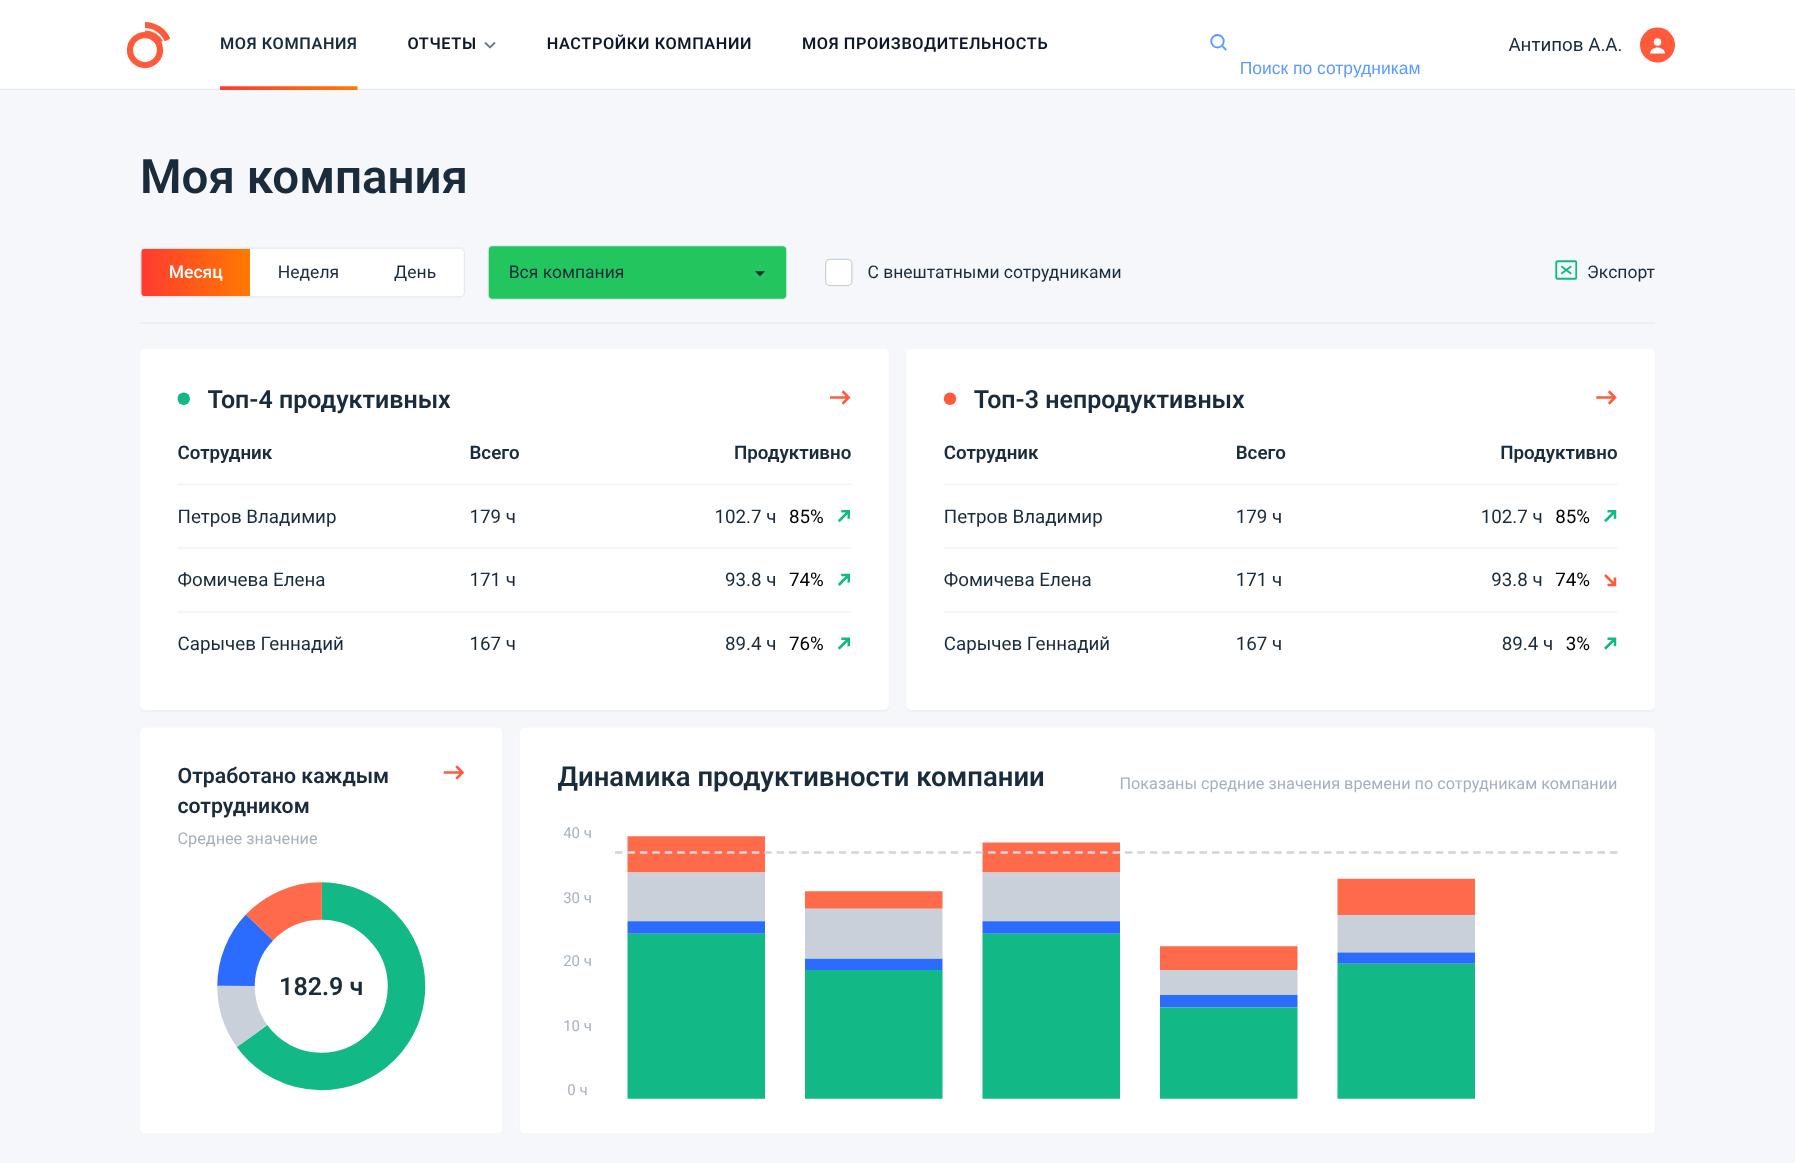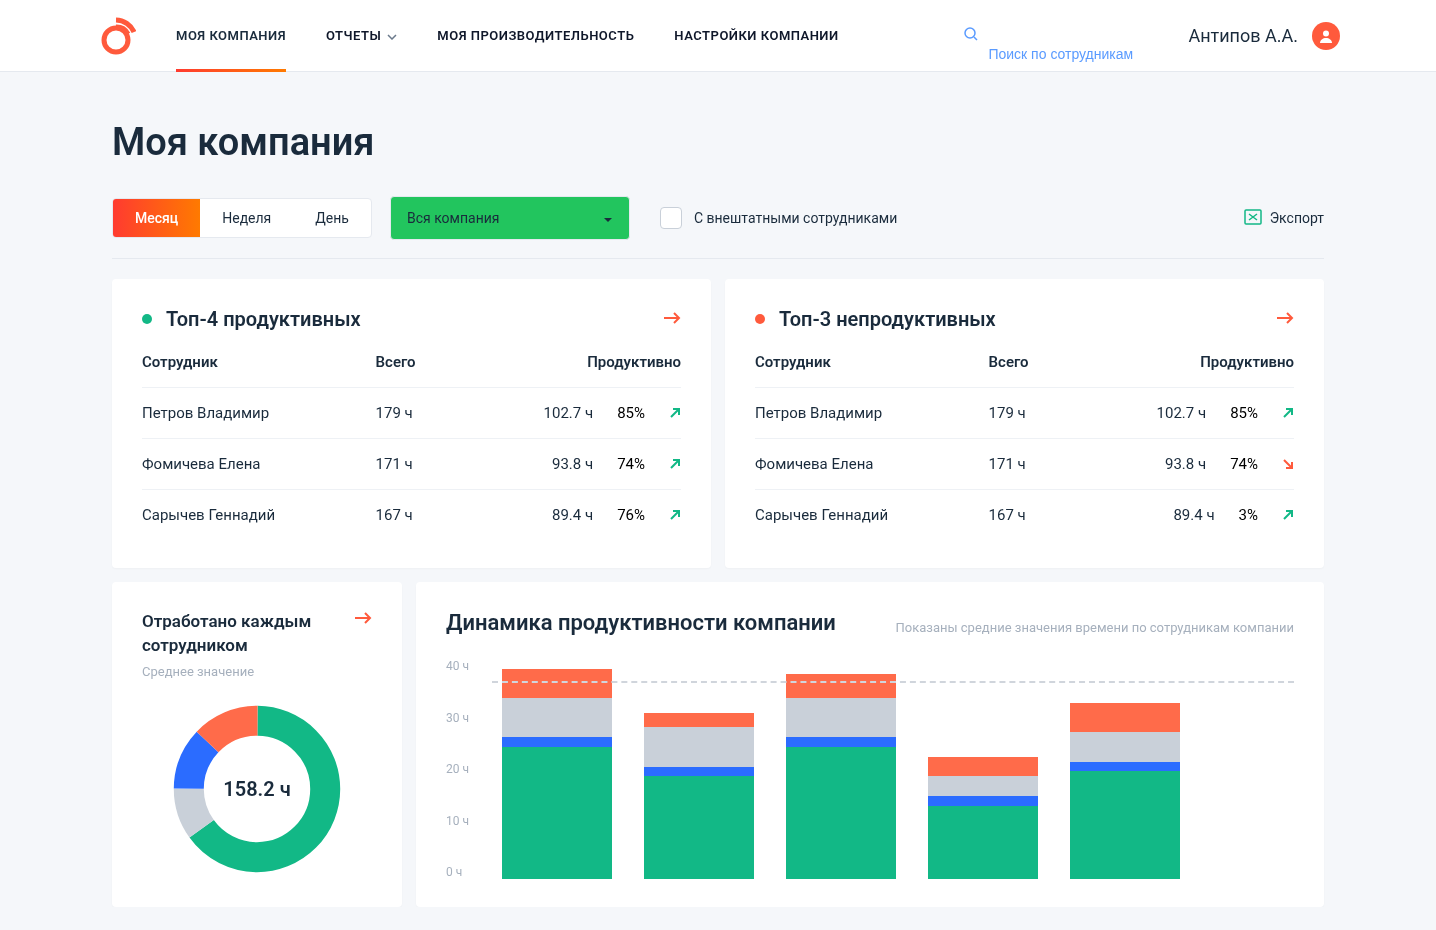--- a/index.html
+++ b/index.html
@@ -36,44 +36,44 @@
 .dot { width:10px; height:10px; border-radius:50%; }
 .dot.green { background:#12b886; }
 .dot.red { background:#ff5a3c; }
 .card-title { font-size:20px; font-weight:600; }
 .arrow-link { cursor:pointer; }
 .table-head { display:flex; font-size:15px; font-weight:600; padding-bottom:16px; }
 .col-name { flex:1.3; }
 .col-total { flex:0.7; }
 .col-prod { flex:1; text-align:right; }
 .table-row { display:flex; align-items:flex-start; border-top:1px solid #eef1f5; padding:16px 0; font-size:15px; }
-.prod-cell { display:flex; align-items:center; justify-content:flex-end; gap:24px; }
+.prod-cell { display:flex; align-items:center; justify-content:flex-end; gap:10px; }
 .pct { color:#000000; }
 .trend-icon { width:12px; height:12px; }
 .bottom-row { display:flex; gap:14px; }
 .card.small { flex:0 0 290px; }
 .card.wide { flex:1; }
 .small-header { display:flex; justify-content:space-between; margin-bottom:6px; }
 .small-title { font-size:17px; font-weight:600; line-height:1.4; }
 .sub { color:#a6b0bd; font-size:13px; margin-bottom:20px; display:block;}
 .donut-wrap { position:relative; width:180px; height:180px; margin:0 auto; }
 .donut-center { position:absolute; inset:0; display:flex; align-items:center; justify-content:center; font-size:20px; font-weight:600; }
 .wide-header { display:flex; justify-content:space-between; align-items:flex-end; margin-bottom:24px; }
 .wide-title { font-size:22px; font-weight:600; }
 .wide-sub { color:#a6b0bd; font-size:13px; }
 .chart-area { display:flex; height:220px; }
-.y-axis { display:flex; flex-direction:column; justify-content:space-between; font-size:12px; color:#a6b0bd; padding-right:14px; text-align:left; width:46px; }
+.y-axis { display:flex; flex-direction:column; justify-content:space-between; font-size:12px; color:#a6b0bd; padding-right:14px; text-align:center; width:46px; }
 .bars-wrap { flex:1; display:flex; align-items:flex-end; gap:32px; position:relative; padding:0 10px; }
 .dashline { position:absolute; left:0; right:0; border-top:2px dashed #d0d5dc; }
 .bar { width:110px; display:flex; flex-direction:column-reverse; }
 .seg-green { background:#12b886; }
 .seg-blue { background:#2b6cff; }
 .seg-grey { background:#c9d0d9; }
 .seg-orange { background:#ff6b4a; }
-.user-name { font-size:18px; }
+.user-name { font-size:15px;margin-left:15px; }
 </style>
 </head>
 <body>
 
 <header class="header">
   <div class="logo">
     <svg width="40" height="40" viewBox="0 0 40 40">
       <circle cx="20" cy="24" r="12" fill="none" stroke="#ff5a3c" stroke-width="5"></circle>
       <path d="M20 4 A20 20 0 0 1 38 16" fill="none" stroke="#ff5a3c" stroke-width="5"></path>
       <path d="M20 11 A13 13 0 0 1 32 18" fill="none" stroke="#ff5a3c" stroke-width="5"></path>
@@ -82,22 +82,22 @@
   <nav class="nav">
     <div class="nav-item active">МОЯ КОМПАНИЯ</div>
     <div class="nav-item">
       <span>ОТЧЕТЫ</span>
       <span class="chevron">
         <svg width="10" height="6" viewBox="0 0 10 6">
             <path d="M1 1l4 4 4-4" stroke="#6b7a8c" stroke-width="1.5" fill="none"></path>
           </svg>
       </span>
     </div>
+    <div class="nav-item">НАСТРОЙКИ КОМПАНИИ</div>
     <div class="nav-item">МОЯ ПРОИЗВОДИТЕЛЬНОСТЬ</div>
-    <div class="nav-item">НАСТРОЙКИ КОМПАНИИ</div>
   </nav>
   <div class="search-wrap">
     <span>
       <svg width="14" height="14" viewBox="0 0 14 14">
           <circle cx="6" cy="6" r="5" stroke="#5a9bff" stroke-width="1.5" fill="none"></circle>
           <line x1="10" y1="10" x2="13" y2="13" stroke="#5a9bff" stroke-width="1.5"></line>
         </svg>
     </span>
     <input class="search-input" placeholder="Поиск по сотрудникам" style="">
   </div>
@@ -263,21 +263,21 @@
         </span>
       </div>
       <span class="sub">Среднее значение</span>
       <div class="donut-wrap">
         <svg width="180" height="180" viewBox="0 0 42 42" id="donut-svg">
             <circle cx="21" cy="21" r="15.915" fill="none" stroke="#12b886" stroke-width="7" stroke-dasharray="64.99798120644603 34.99891295731709" stroke-dashoffset="24.99922354094078"></circle>
             <circle cx="21" cy="21" r="15.915" fill="none" stroke="#c9d0d9" stroke-width="7" stroke-dasharray="9.999689416376313 89.9972047473868" stroke-dashoffset="-39.99875766550525"></circle>
             <circle cx="21" cy="21" r="15.915" fill="none" stroke="#2b6cff" stroke-width="7" stroke-dasharray="11.999627299651573 87.99726686411154" stroke-dashoffset="-49.998447081881565"></circle>
             <circle cx="21" cy="21" r="15.915" fill="none" stroke="#ff6b4a" stroke-width="7" stroke-dasharray="12.999596241289206 86.9972979224739" stroke-dashoffset="-61.998074381533144"></circle>
           </svg>
-        <div class="donut-center">158.2 ч</div>
+        <div class="donut-center">182.9 ч</div>
       </div>
     </div>
 
     <div class="card wide">
       <div class="wide-header">
         <div class="wide-title">Динамика продуктивности компании</div>
         <div class="wide-sub">Показаны средние значения времени по сотрудникам компании</div>
       </div>
       <div class="chart-area">
         <div class="y-axis" id="yaxis">

